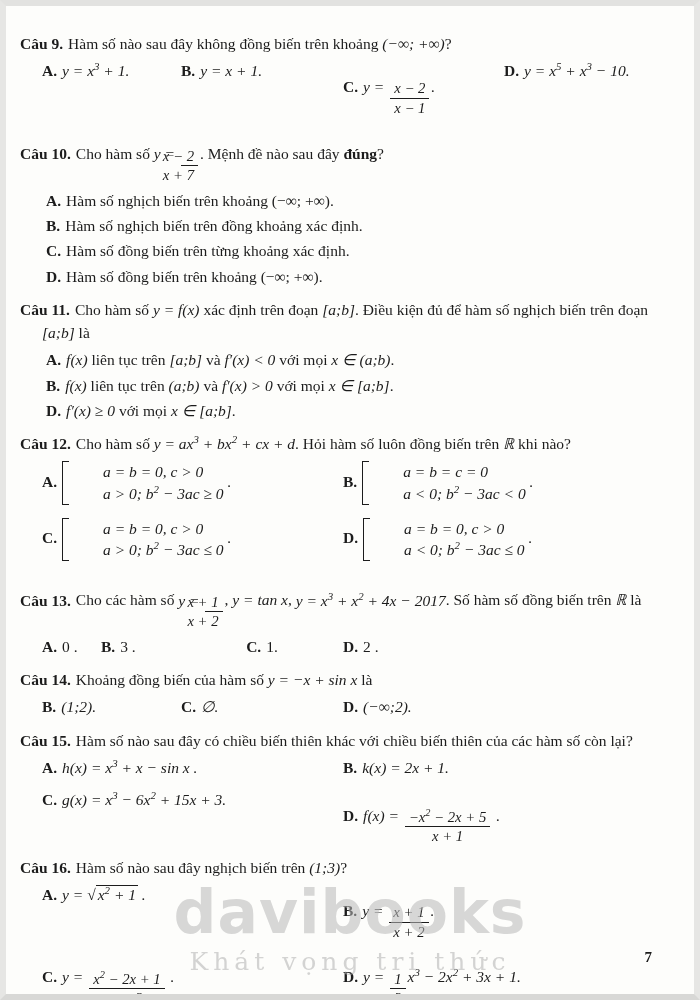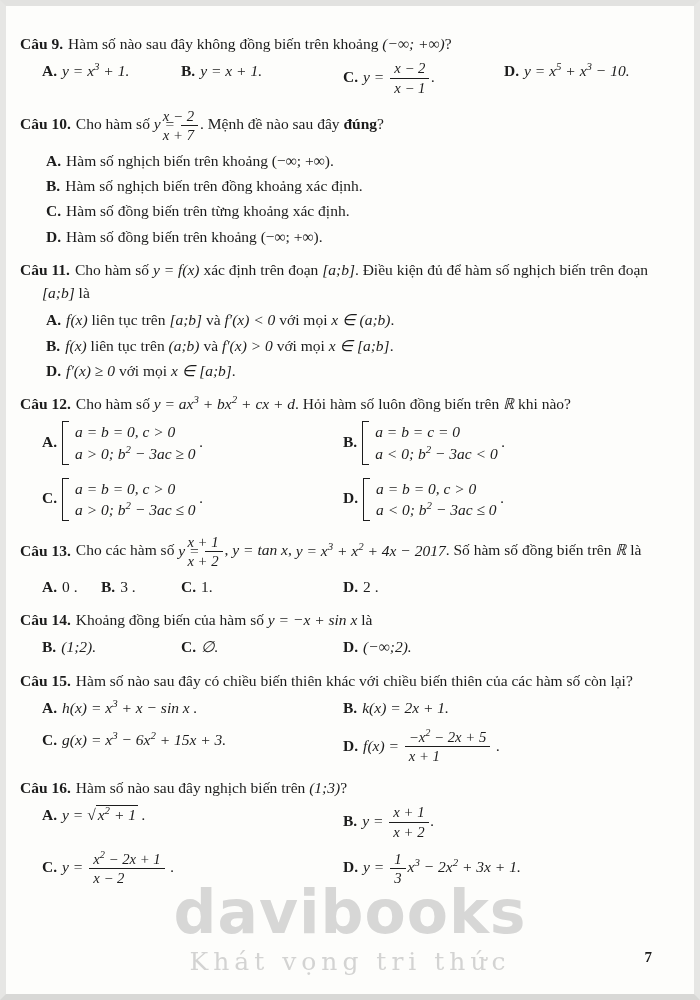--- a/index.html
+++ b/index.html
@@ -14,32 +14,32 @@
   .q{margin:0 0 10px 0;}
   .stem{margin:0 0 4px 0;padding-left:22px;text-indent:-22px;}
   .qlabel{font-weight:bold;margin-right:5px;}
   .olabel{font-weight:bold;font-style:normal;margin-right:5px;}
   .opts{padding-left:22px;}
   .stack .opt{display:block;margin:2px 4px;}
   .row4{display:grid;grid-template-columns:139px 162px 161px 1fr;}
   .row13{display:flex;}
   .row13 .opt:nth-child(1){width:59px;}
   .row13 .opt:nth-child(2){width:80px;}
-  .row13 .opt:nth-child(3){width:162px;}
+  .row13 .opt:nth-child(3){width:162px;text-align:center;}
   .grid2{display:grid;grid-template-columns:301px 1fr;row-gap:9px;}
   .opt{white-space:nowrap;}
   .m{font-style:italic;}
   sup{font-size:0.7em;line-height:0;}
-  .frac{display:inline-block;vertical-align:middle;font-size:0.95em;padding:0 2px;}
+  .frac{display:inline-block;vertical-align:middle;text-align:center;font-size:0.95em;padding:0 2px;margin-top:20px;}
   .frac .num{display:block;border-bottom:1px solid currentColor;padding:0 4px;line-height:1.25;}
   .frac .den{display:block;padding:0 4px;line-height:1.25;}
   .sqrt{white-space:nowrap;}
   .sqrt .rsign{font-style:normal;}
   .sqrt .rad{border-top:1px solid currentColor;padding:0 2px;}
-  .cases{display:inline-flex;align-items:center;vertical-align:middle;margin:2px 0;}
+  .cases{display:inline-flex;align-items:center;vertical-align:middle;margin:2px 0;gap:28px;}
   .cases .lbrack{align-self:stretch;width:6px;border-left:1.7px solid #1c1c1c;border-top:1.7px solid #1c1c1c;border-bottom:1.7px solid #1c1c1c;margin-right:6px;}
   .cases .lines{display:inline-flex;flex-direction:column;line-height:1.4;}
   .cases .lines span{white-space:nowrap;}
   .watermark{position:absolute;z-index:3;left:0;right:0;bottom:14px;text-align:center;pointer-events:none;opacity:0.55;}
   .wm-brand{font-family:"DejaVu Sans", sans-serif;font-weight:bold;font-size:60px;line-height:0.95;color:#b9b9b9;letter-spacing:1px;}
   .wm-slogan{font-family:"DejaVu Serif", serif;font-size:25px;color:#b2b2b2;letter-spacing:5px;margin-top:2px;}
   .pagenum{position:absolute;z-index:4;right:42px;bottom:26px;font-weight:bold;font-size:15px;}
 </style>
 </head>
 <body>

